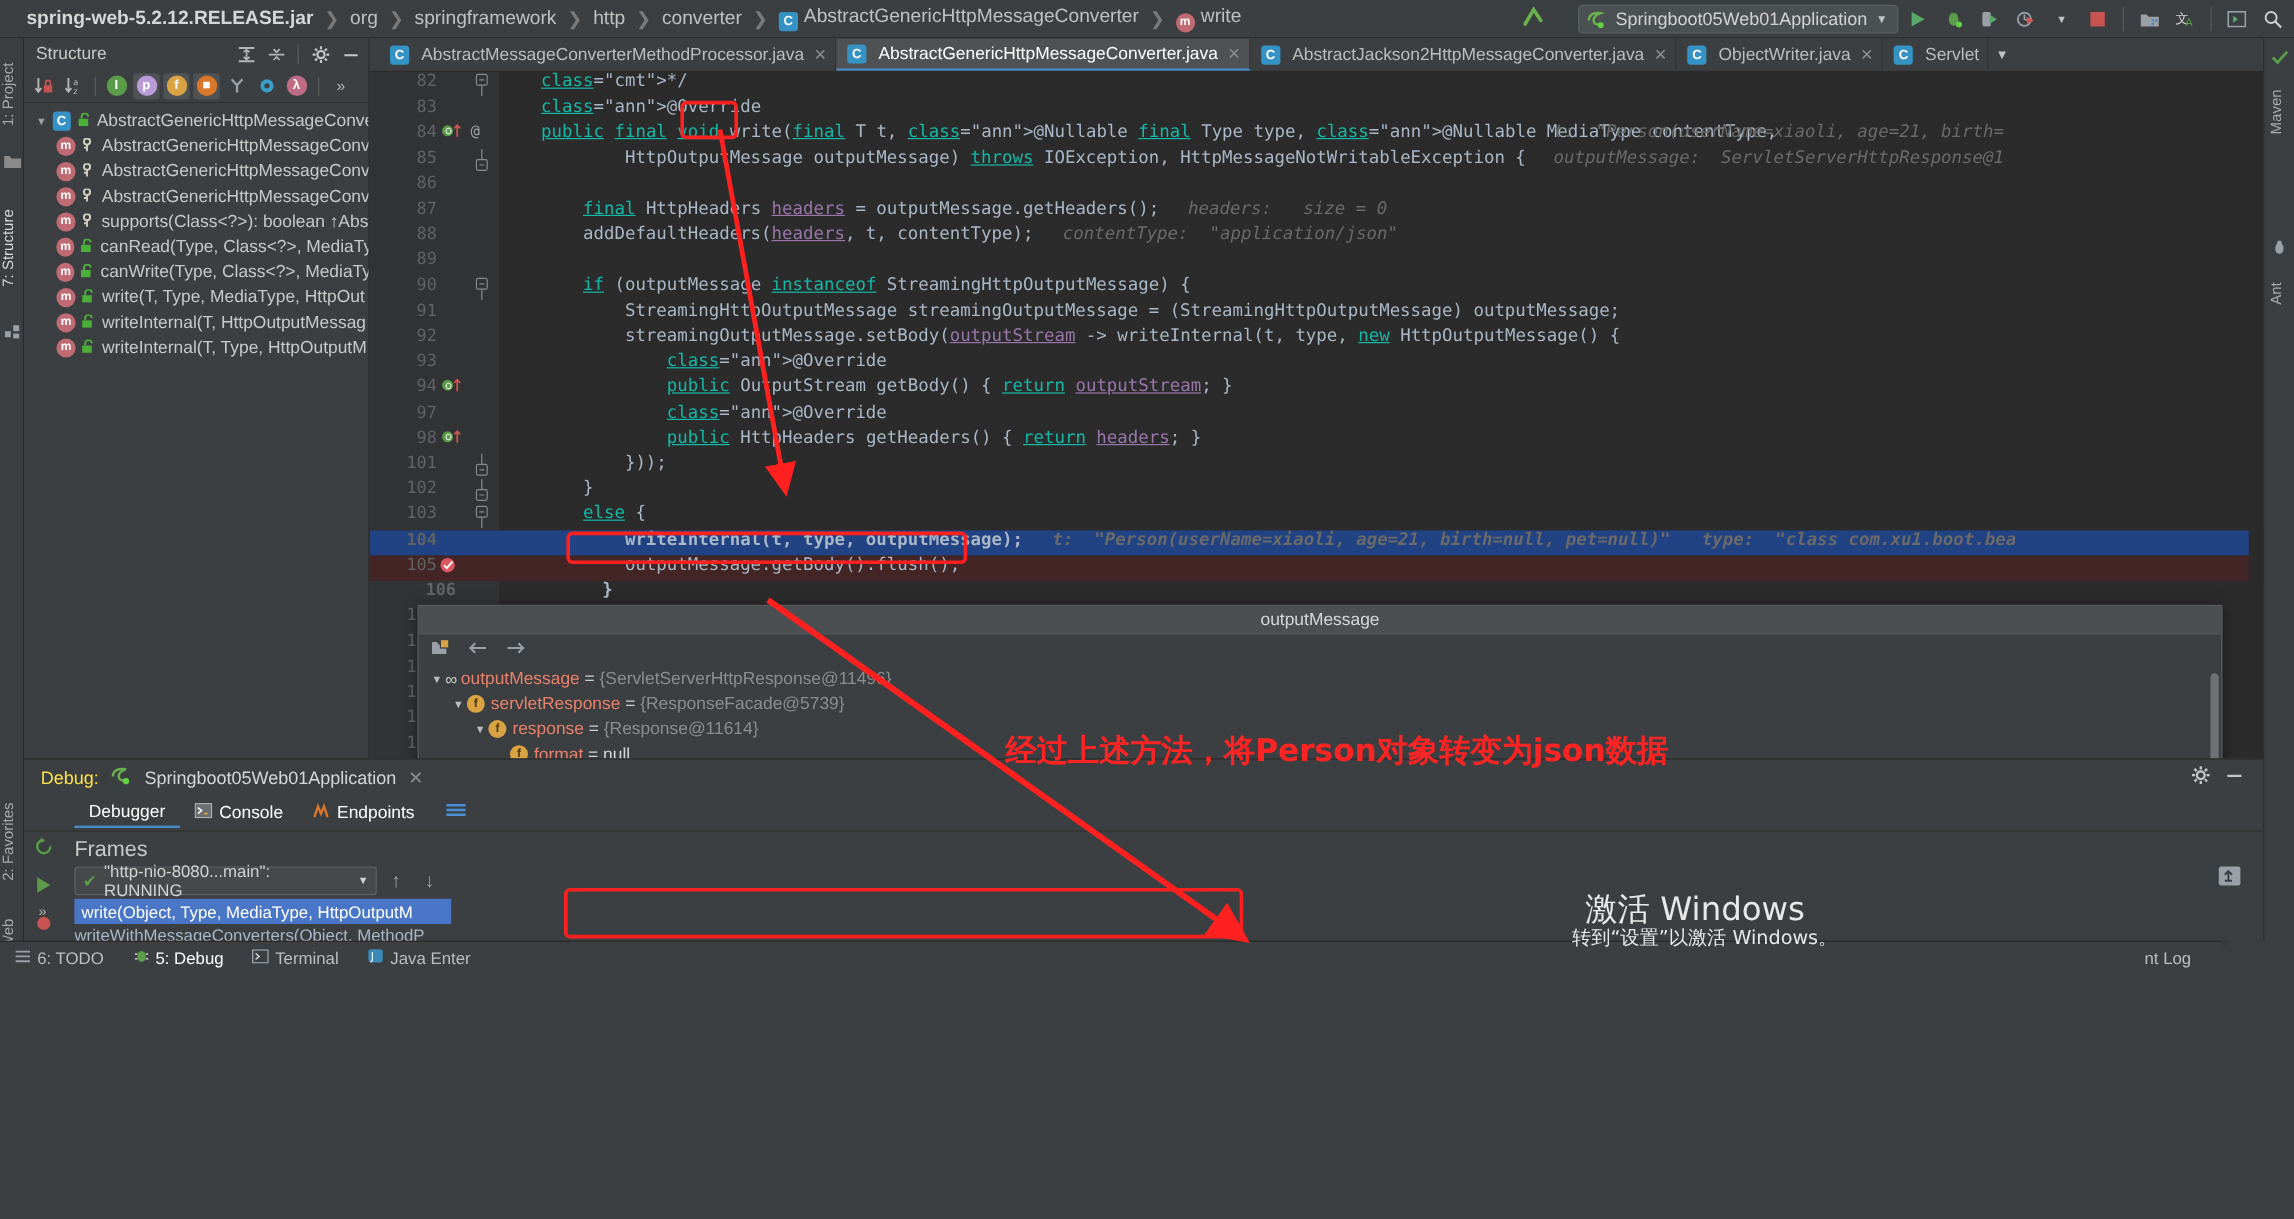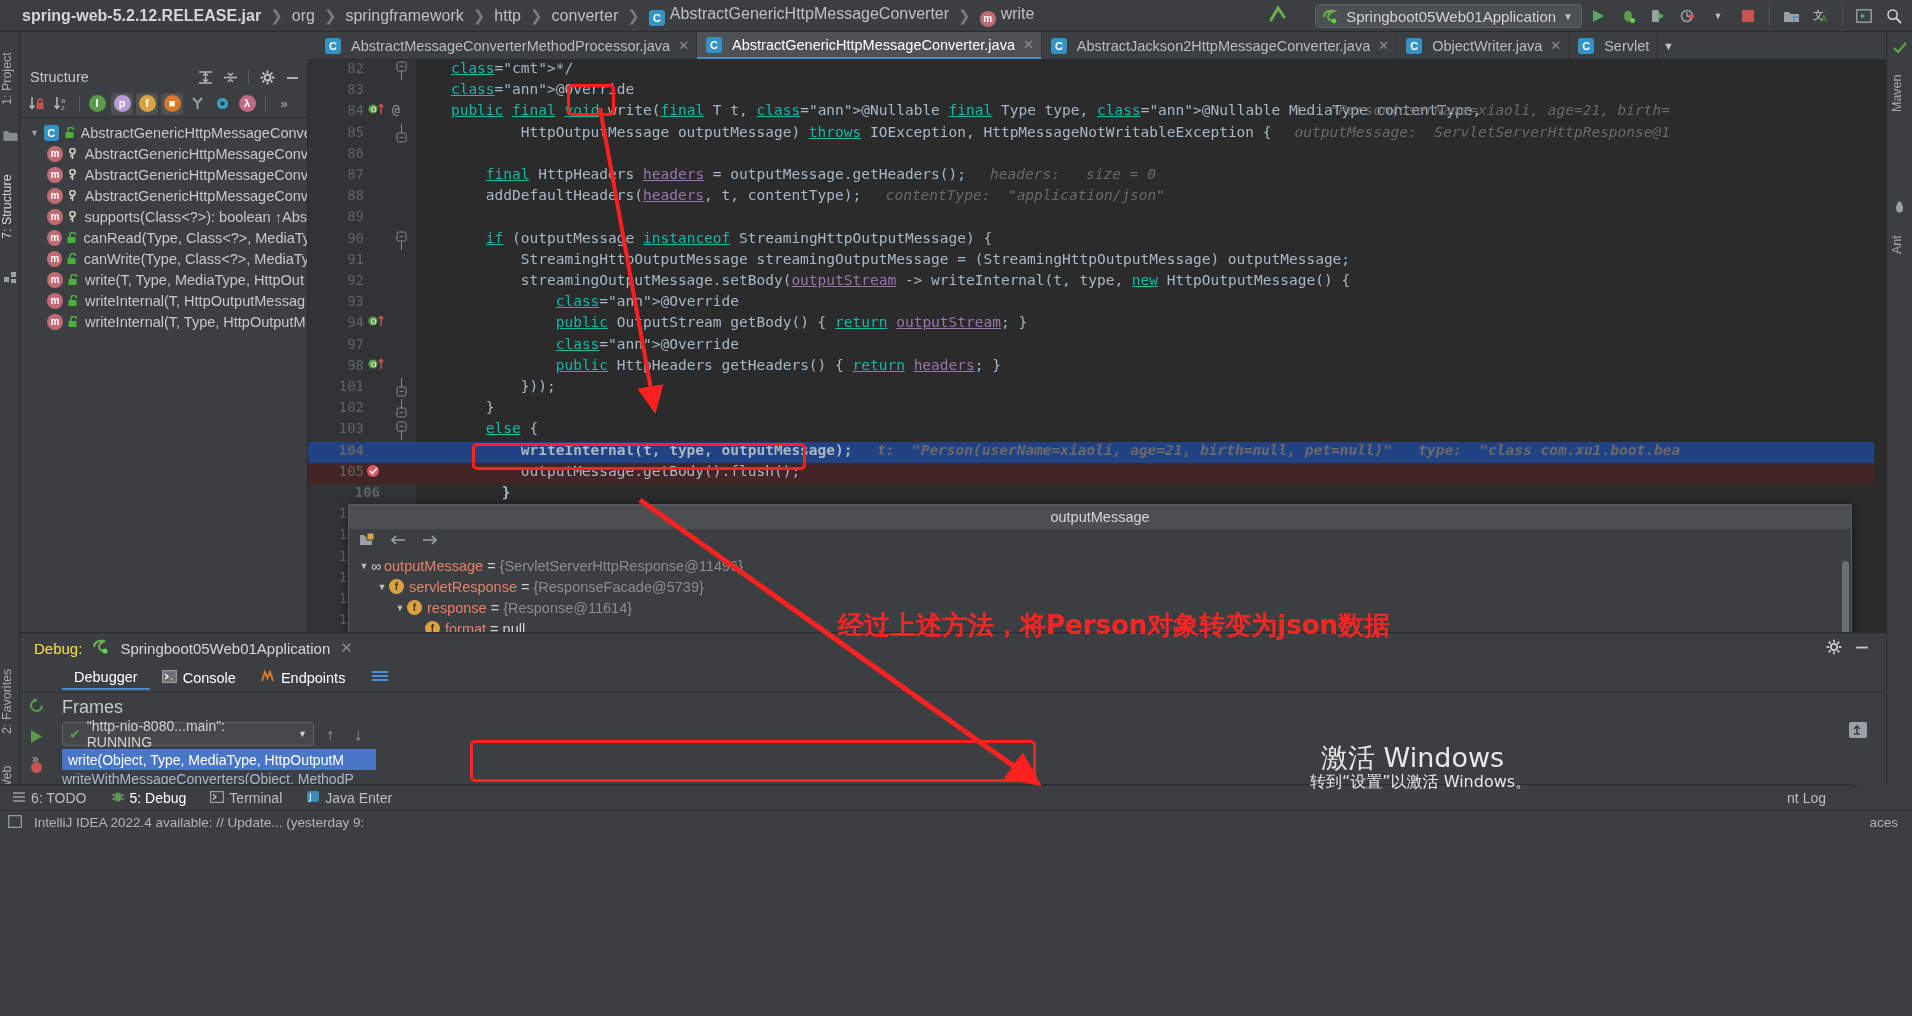--- a/index.html
+++ b/index.html
@@ -52,21 +52,21 @@
     position:absolute; left:0; width:20px;
     writing-mode: vertical-rl; transform: rotate(180deg);
     font-size:12.5px; color:#a9a9a9; text-align:center; white-space:nowrap;
     cursor:pointer;
   }
   .vlabel.sel { color:#d8d8d8; }
 
   
   .structpanel {
     position:absolute; left:20px; top:32px; width:288px; height:600px;
-    background:#3c3f41; border-right:1px solid #2b2b2b;margin-top:32px;
+    background:#3c3f41; border-right:1px solid #2b2b2b;
   }
   .struct-header {
     height:26px; display:flex; align-items:center; padding-left:10px;
     font-size:14.5px; color:#c8c8c8; position:relative;
   }
   .struct-header .hbtns { position:absolute; right:4px; top:0; height:26px; display:flex; align-items:center; gap:3px; }
   .struct-toolbar {
     height:28px; display:flex; align-items:center; gap:3px; padding-left:6px;
     border-bottom:1px solid #323232;
   }
@@ -808,29 +808,20 @@
             <rect x="1" y="1" width="12" height="11" rx="2" fill="#3a8bb8"></rect>
             <text x="3" y="10" font-size="9" fill="#fff" font-family="DejaVu Sans">J</text>
           </svg></span>
       <span>Java Enter</span>
     </div>
     <div class="btab" style="position:absolute;right:14px;">
       <span>nt Log</span>
     </div>
   </div>
 
-  <div class="statusbar">
-    <span style="padding-left:8px;">
-      <svg width="14" height="13" viewBox="0 0 14 13">
-          <rect x="0.7" y="0.7" width="12.6" height="11.6" stroke="#9aa0a6" stroke-width="1.2" fill="none"></rect>
-        </svg>
-    </span>
-    <span style="padding-left:12px;">IntelliJ IDEA 2022.4 available: // Update... (yesterday 9:</span>
-    <span style="position:absolute;right:14px;">aces</span>
-  </div>
 
   <div class="watermark wm1" style="left:1310px; top:740px;margin-left:11px;">激活 Windows</div>
   <div class="watermark wm2" style="left:1310px; top:772px;">转到“设置”以激活 Windows。</div>
 
   <svg class="overlay">
     <defs>
       <marker id="arr" markerWidth="7" markerHeight="7" refX="2.2" refY="3.3" orient="auto">
         <path d="M0,0 L7,3.3 L0,6.6 z" fill="#ff2020"></path>
       </marker>
     </defs>

